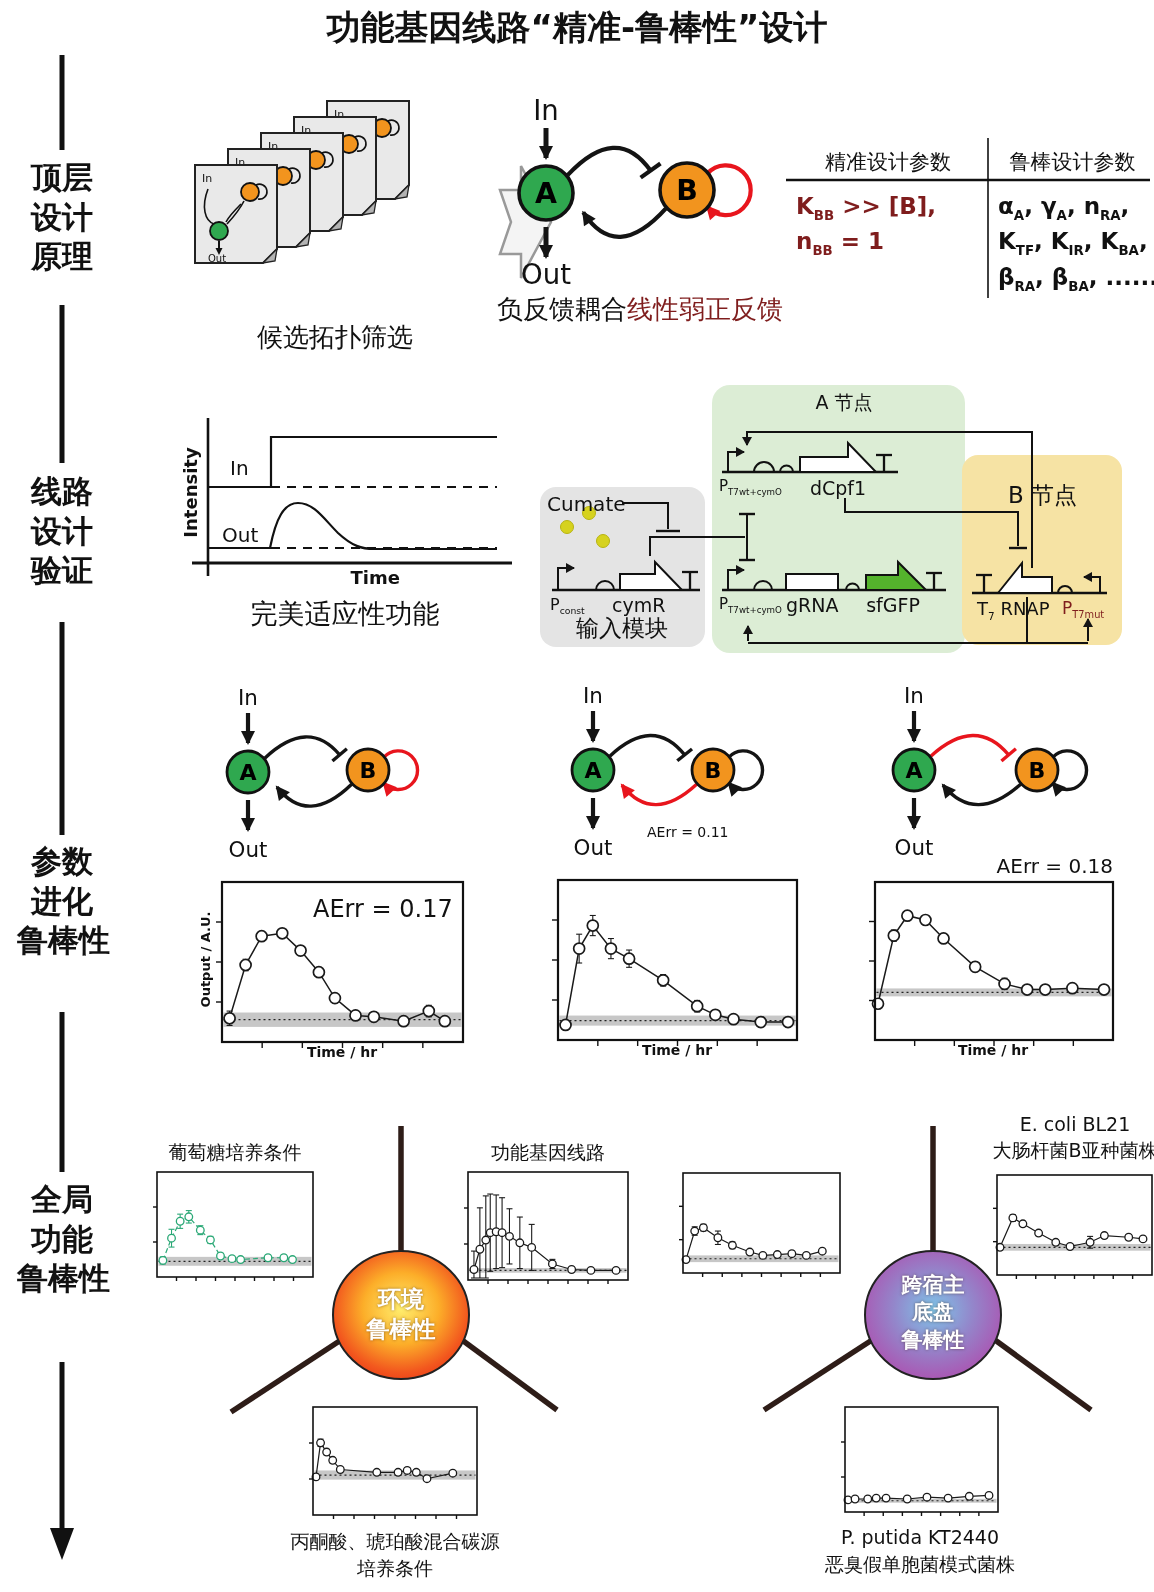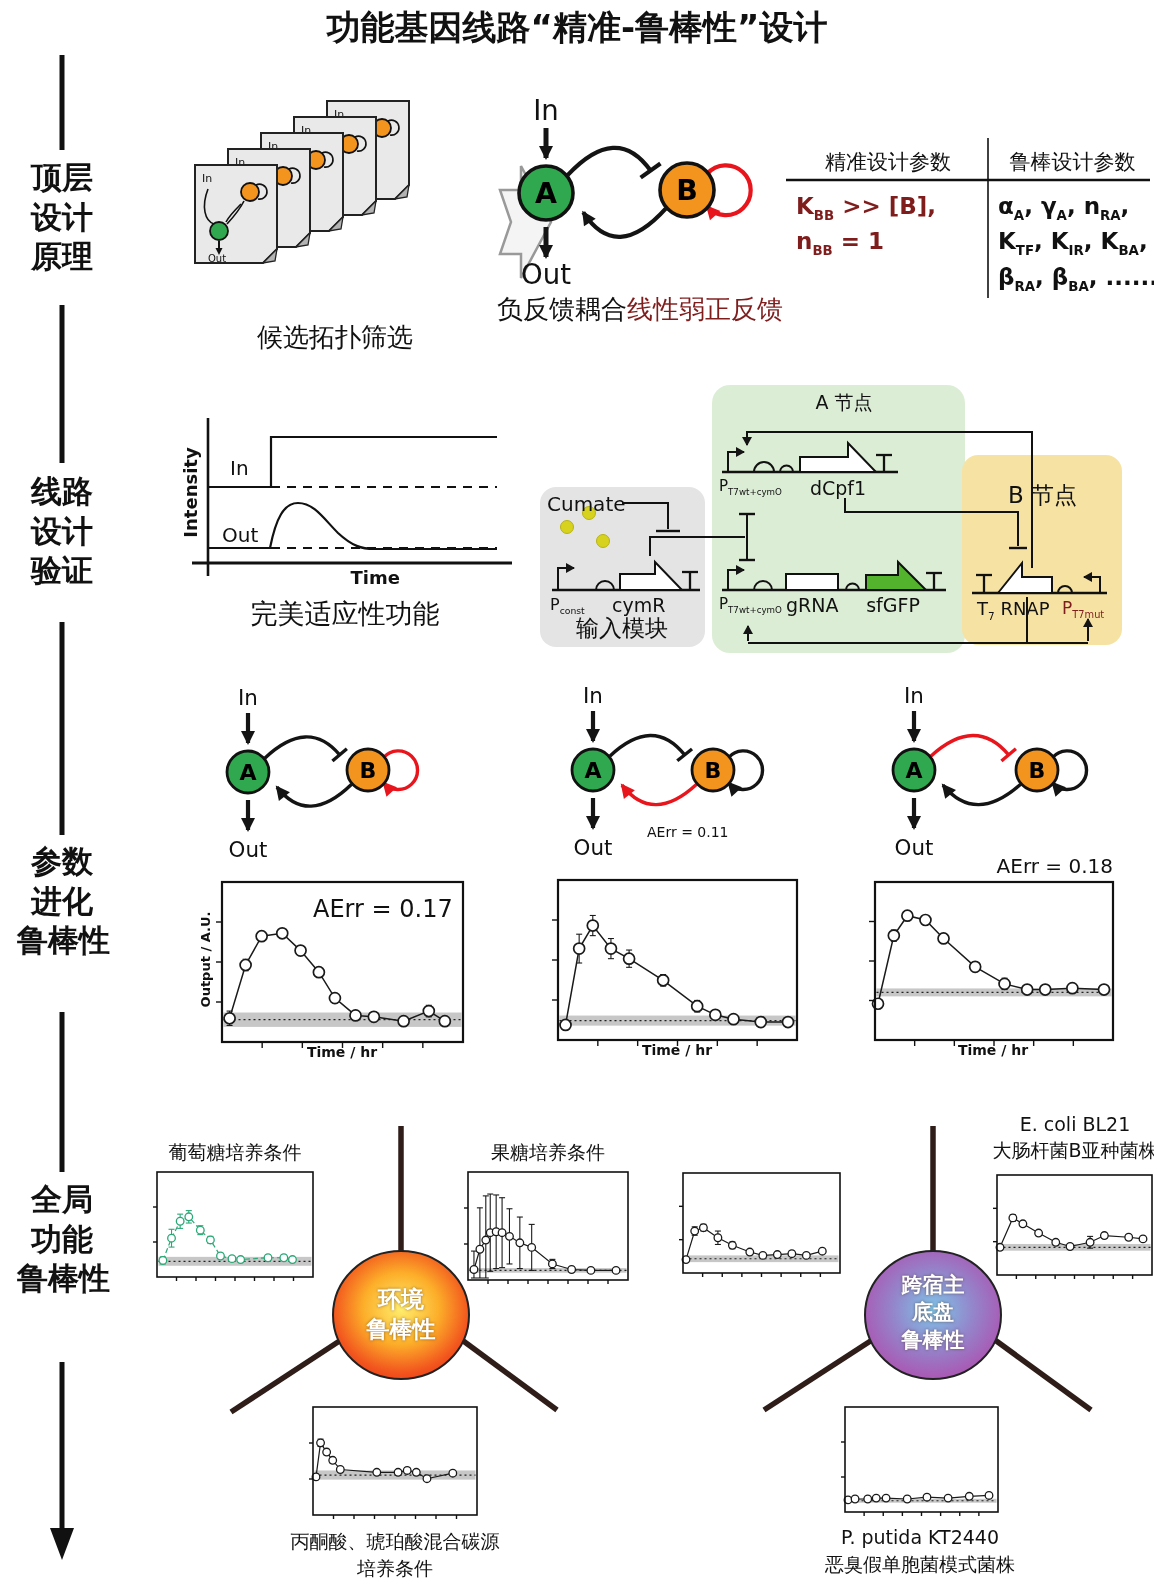--- a/index.html
+++ b/index.html
@@ -825,21 +825,21 @@
 
 <div class="t" style="left:313px;top:854px;width:150px;text-align:left;font-size:24px;margin-top:41px;">AErr = 0.17</div>
 <div class="t" style="left:647px;top:824px;width:150px;font-size:14px;">AErr = 0.11</div>
 <div class="t" style="left:963px;top:854px;width:150px;text-align:right;font-size:20px;">AErr = 0.18</div>
 <div class="t c b" style="left:150px;top:952px;width:110px;font-size:13px;transform:rotate(-90deg);">Output / A.U.</div>
 <div class="t c b" style="left:282px;top:1044px;width:120px;font-size:14px;">Time / hr</div>
 <div class="t c b" style="left:617px;top:1042px;width:120px;font-size:14px;">Time / hr</div>
 <div class="t c b" style="left:933px;top:1042px;width:120px;font-size:14px;">Time / hr</div>
 
 <div class="t c" style="left:145px;top:1140px;width:180px;font-size:19px;">葡萄糖培养条件</div>
-<div class="t c" style="left:458px;top:1140px;width:180px;font-size:19px;">果糖培养条件</div>
+<div class="t c" style="left:458px;top:1140px;width:180px;font-size:19px;">功能基因线路</div>
 <div class="t c" style="left:985px;top:1112px;width:180px;font-size:19px;line-height:1.35;">
   <div>E. coli BL21</div>
   <div>大肠杆菌B亚种菌株</div>
 </div>
 <div class="t c hubtxt" style="left:341px;top:1285px;width:120px;font-size:23px;">
   <div>环境</div>
   <div>鲁棒性</div>
 </div>
 <div class="t c hubtxt" style="left:873px;top:1272px;width:120px;font-size:21px;">
   <div>跨宿主</div>

